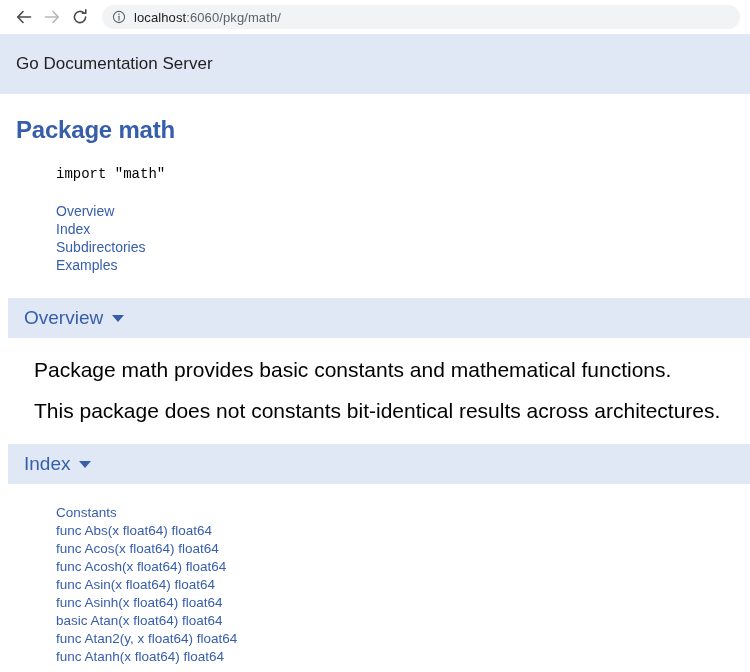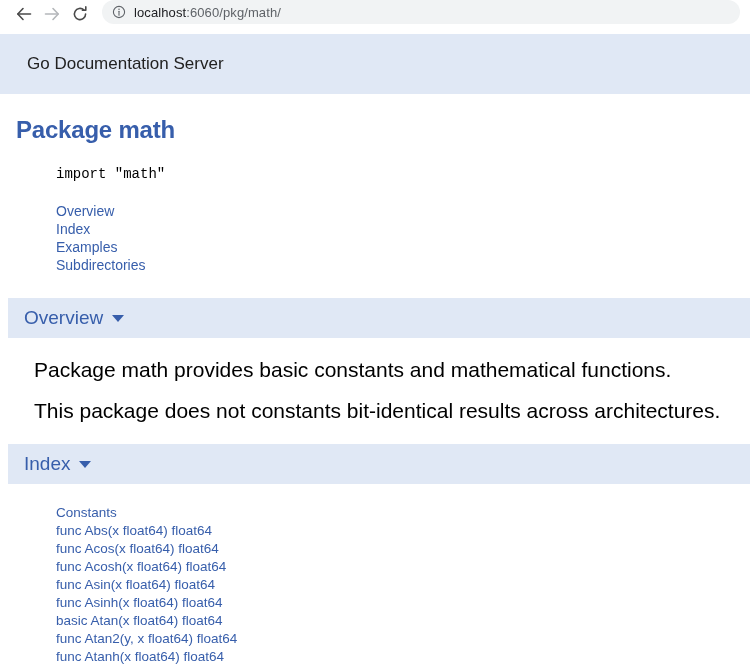--- a/index.html
+++ b/index.html
@@ -13,21 +13,21 @@
     background: #ffffff;
     font-family: "Liberation Sans", sans-serif;
     -webkit-font-smoothing: antialiased;
   }
 
   
   .browser-toolbar {
     height: 34px;
     background: #ffffff;
     display: flex;
-    align-items: flex-start;
+    align-items: center;
     padding: 0 10px;
     box-sizing: border-box;
   }
   .nav-btn {
     width: 28px;
     height: 28px;
     display: flex;
     align-items: center;
     justify-content: center;
     flex: 0 0 auto;
@@ -70,21 +70,21 @@
   .page {
     height: 638px;
     overflow: hidden;
     background: #ffffff;
   }
   .site-banner {
     background: #e0e8f5;
     height: 60px;
     display: flex;
     align-items: center;
-    padding: 0 27px;
+    padding: 0 16px;
     box-sizing: border-box;
     text-align: right;
   }
   .site-title {
     font-size: 17px;
     color: #222222;
     font-weight: 400;
   }
   .page-title {
     color: #375eab;
@@ -194,22 +194,22 @@
     <span class="site-title">Go Documentation Server</span>
   </div>
 
   <h1 class="page-title">Package math</h1>
 
   <div class="import-line">import "math"</div>
 
   <div class="toc">
     <a href="#">Overview</a>
     <a href="#">Index</a>
+    <a href="#">Subdirectories</a>
     <a href="#">Examples</a>
-    <a href="#">Subdirectories</a>
   </div>
 
   <div class="section-bar">
     <span class="section-title">Overview</span>
     <span class="caret"></span>
   </div>
 
   <p class="body-text">Package math provides basic constants and mathematical functions.</p>
   <p class="body-text">This package does not constants bit-identical results across architectures.</p>
 

